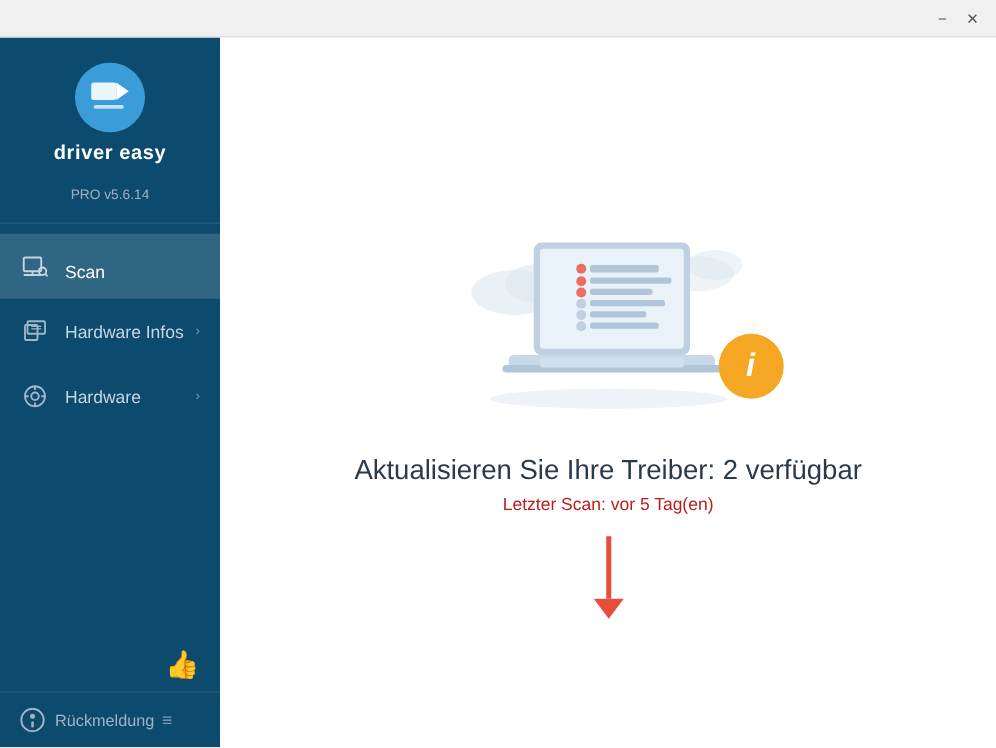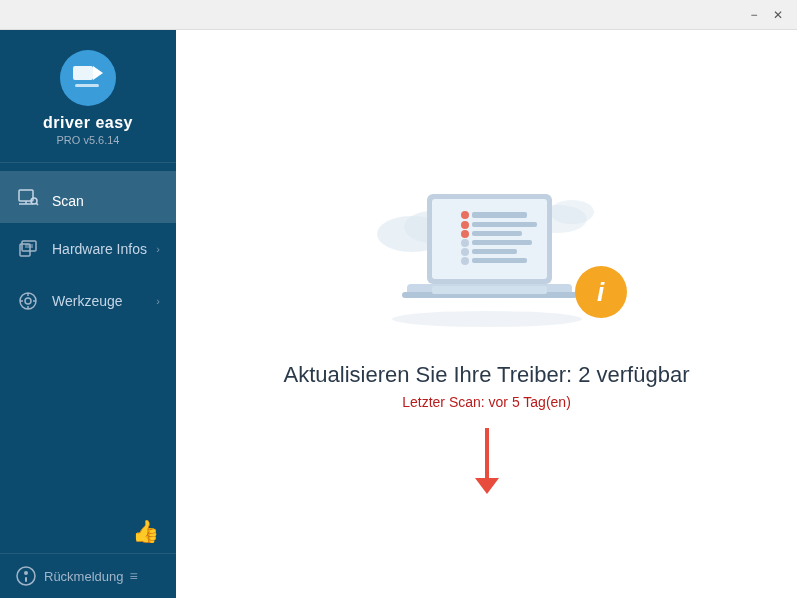--- a/index.html
+++ b/index.html
@@ -69,21 +69,21 @@
     .logo-text {
       color: #fff;
       font-size: 16px;
       font-weight: bold;
       letter-spacing: 0.5px;
     }
 
     .logo-version {
       color: #a0b0c0;
       font-size: 11px;
-      margin-top: 2px;
+      margin-top: 18px;
     }
 
     .sidebar-nav {
       flex: 1;
       padding-top: 8px;
     }
 
     .nav-item {
       display: flex;
       align-items: center;
@@ -299,21 +299,21 @@
         <div class="nav-icon">
           <svg width="22" height="22" viewBox="0 0 22 22" fill="none">
             <circle cx="11" cy="11" r="8" stroke="#a0b5c8" stroke-width="1.5" fill="none"></circle>
             <circle cx="11" cy="11" r="3" stroke="#a0b5c8" stroke-width="1.5" fill="none"></circle>
             <line x1="11" y1="3" x2="11" y2="6" stroke="#a0b5c8" stroke-width="1.5"></line>
             <line x1="11" y1="16" x2="11" y2="19" stroke="#a0b5c8" stroke-width="1.5"></line>
             <line x1="3" y1="11" x2="6" y2="11" stroke="#a0b5c8" stroke-width="1.5"></line>
             <line x1="16" y1="11" x2="19" y2="11" stroke="#a0b5c8" stroke-width="1.5"></line>
           </svg>
         </div>
-        <span class="nav-label">Werkzeuge</span>
+        <span class="nav-label">Hardware</span>
         <span class="nav-chevron">›</span>
       </div>
     </div>
 
     <div class="sidebar-thumbs">
       <span style="color:#7a9ab5; font-size:22px;">👍</span>
     </div>
 
     <div class="sidebar-footer">
       <div class="ruckmeldung-item">

